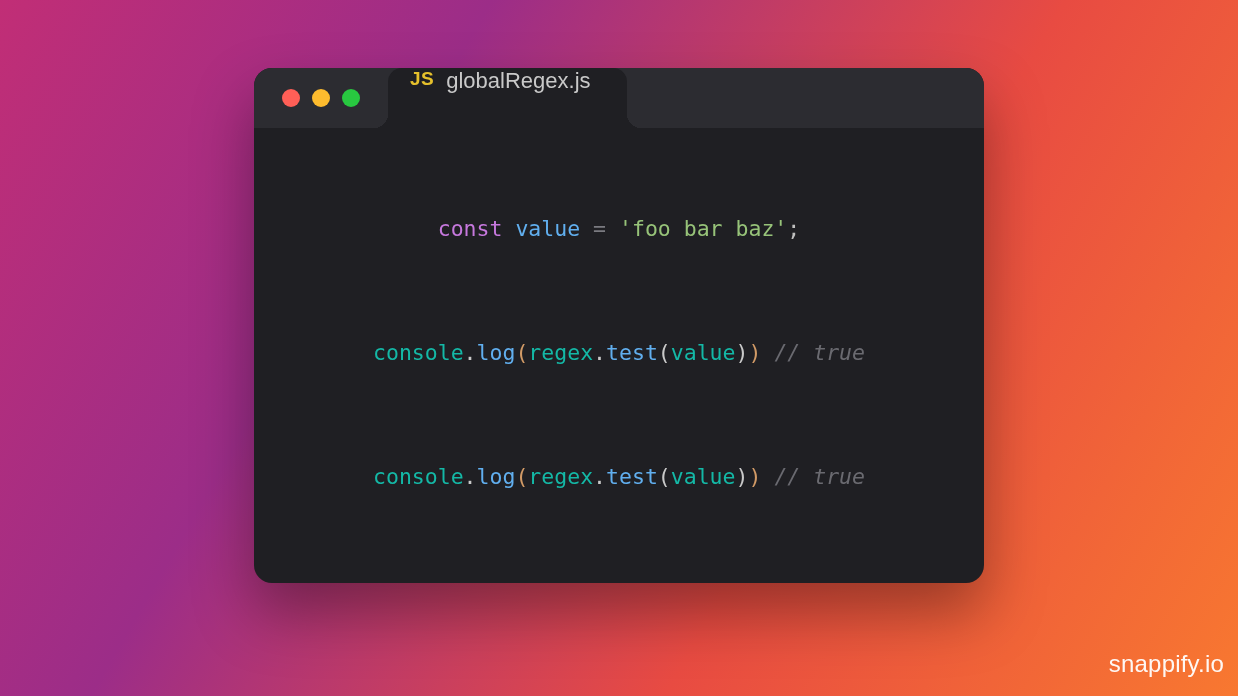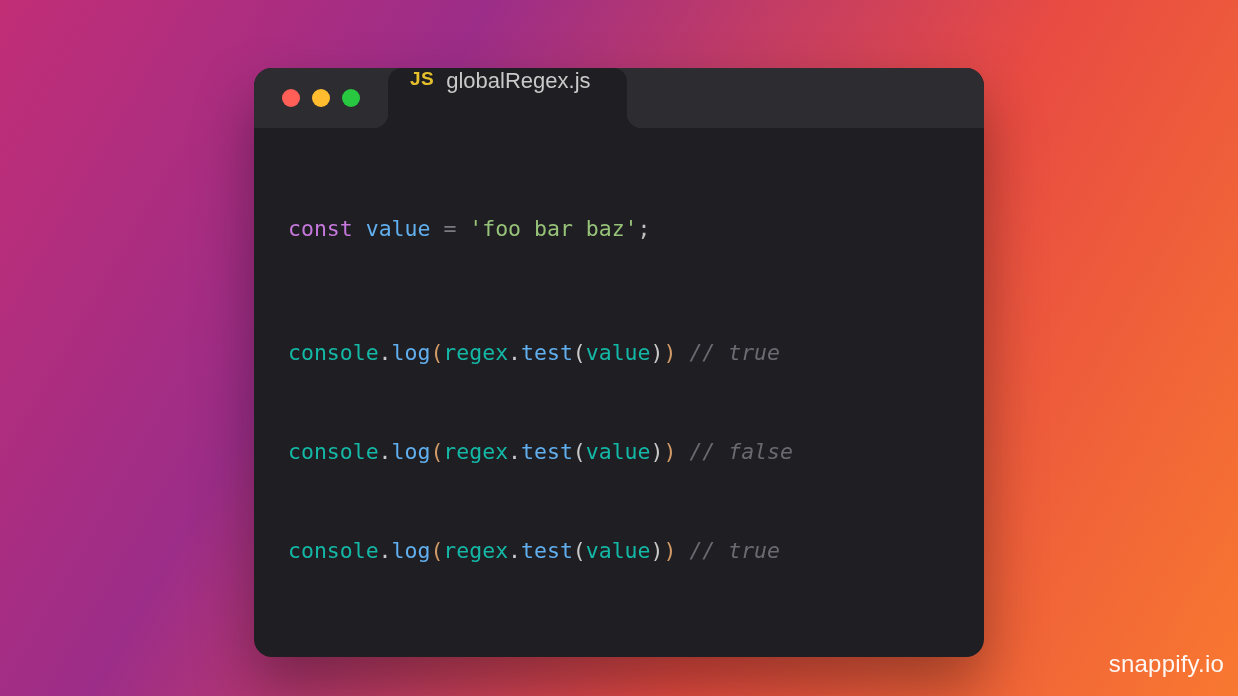--- a/index.html
+++ b/index.html
@@ -82,21 +82,21 @@
     font-size: 19px;
     letter-spacing: 0.5px;
   }
   .code {
     padding: 40px 34px 44px 34px;
     font-size: 21.5px;
     line-height: 1.15;
     color: #d6d6d6;
     white-space: pre;
   }
-  .line { min-height: 1.15em; display:block; }
+  .line { min-height: 1.15em; display:block;text-align:center; }
   .gap  { height: 1.15em; }
   .kw   { color: #c678dd; }
   .var  { color: #61afef; }
   .op   { color: #7a7a80; }
   .str  { color: #97c379; }
   .fn   { color: #61afef; }
   .obj  { color: #14b8a6; }
   .punc { color: #c9c9c9; }
   .pun2 { color: #bfbfbf; }
   .parn { color: #d19a66; }
@@ -133,19 +133,18 @@
       </div>
     </div>
   </div>
 
   <div class="code">
     <span class="line"><span class="kw">const</span><span> </span><span class="var">value</span><span> </span><span class="op">=</span><span> </span><span class="str">'foo bar baz'</span><span class="pun2">;</span></span>
     <span class="gap"></span>
     <span class="gap"></span>
     <span class="line"><span class="obj">console</span><span class="punc">.</span><span class="fn">log</span><span class="parn">(</span><span class="obj">regex</span><span class="punc">.</span><span class="fn">test</span><span class="punc">(</span><span class="obj">value</span><span class="punc">)</span><span class="parn">)</span><span> </span><span class="comm">// true</span></span>
     <span class="gap"></span>
-    <span class="line"><span class="obj">console</span><span class="punc">.</span><span class="fn">log</span><span class="parn">(</span><span class="obj">regex</span><span class="punc">.</span><span class="fn">test</span><span class="punc">(</span><span class="obj">value</span><span class="punc">)</span><span class="parn">)</span><span> </span><span class="comm">// false</span></span>
     <span class="gap"></span>
     <span class="line"><span class="obj">console</span><span class="punc">.</span><span class="fn">log</span><span class="parn">(</span><span class="obj">regex</span><span class="punc">.</span><span class="fn">test</span><span class="punc">(</span><span class="obj">value</span><span class="punc">)</span><span class="parn">)</span><span> </span><span class="comm">// true</span></span>
   </div>
 </div>
 
 <div class="watermark">snappify.io</div>
 
 </body></html>

